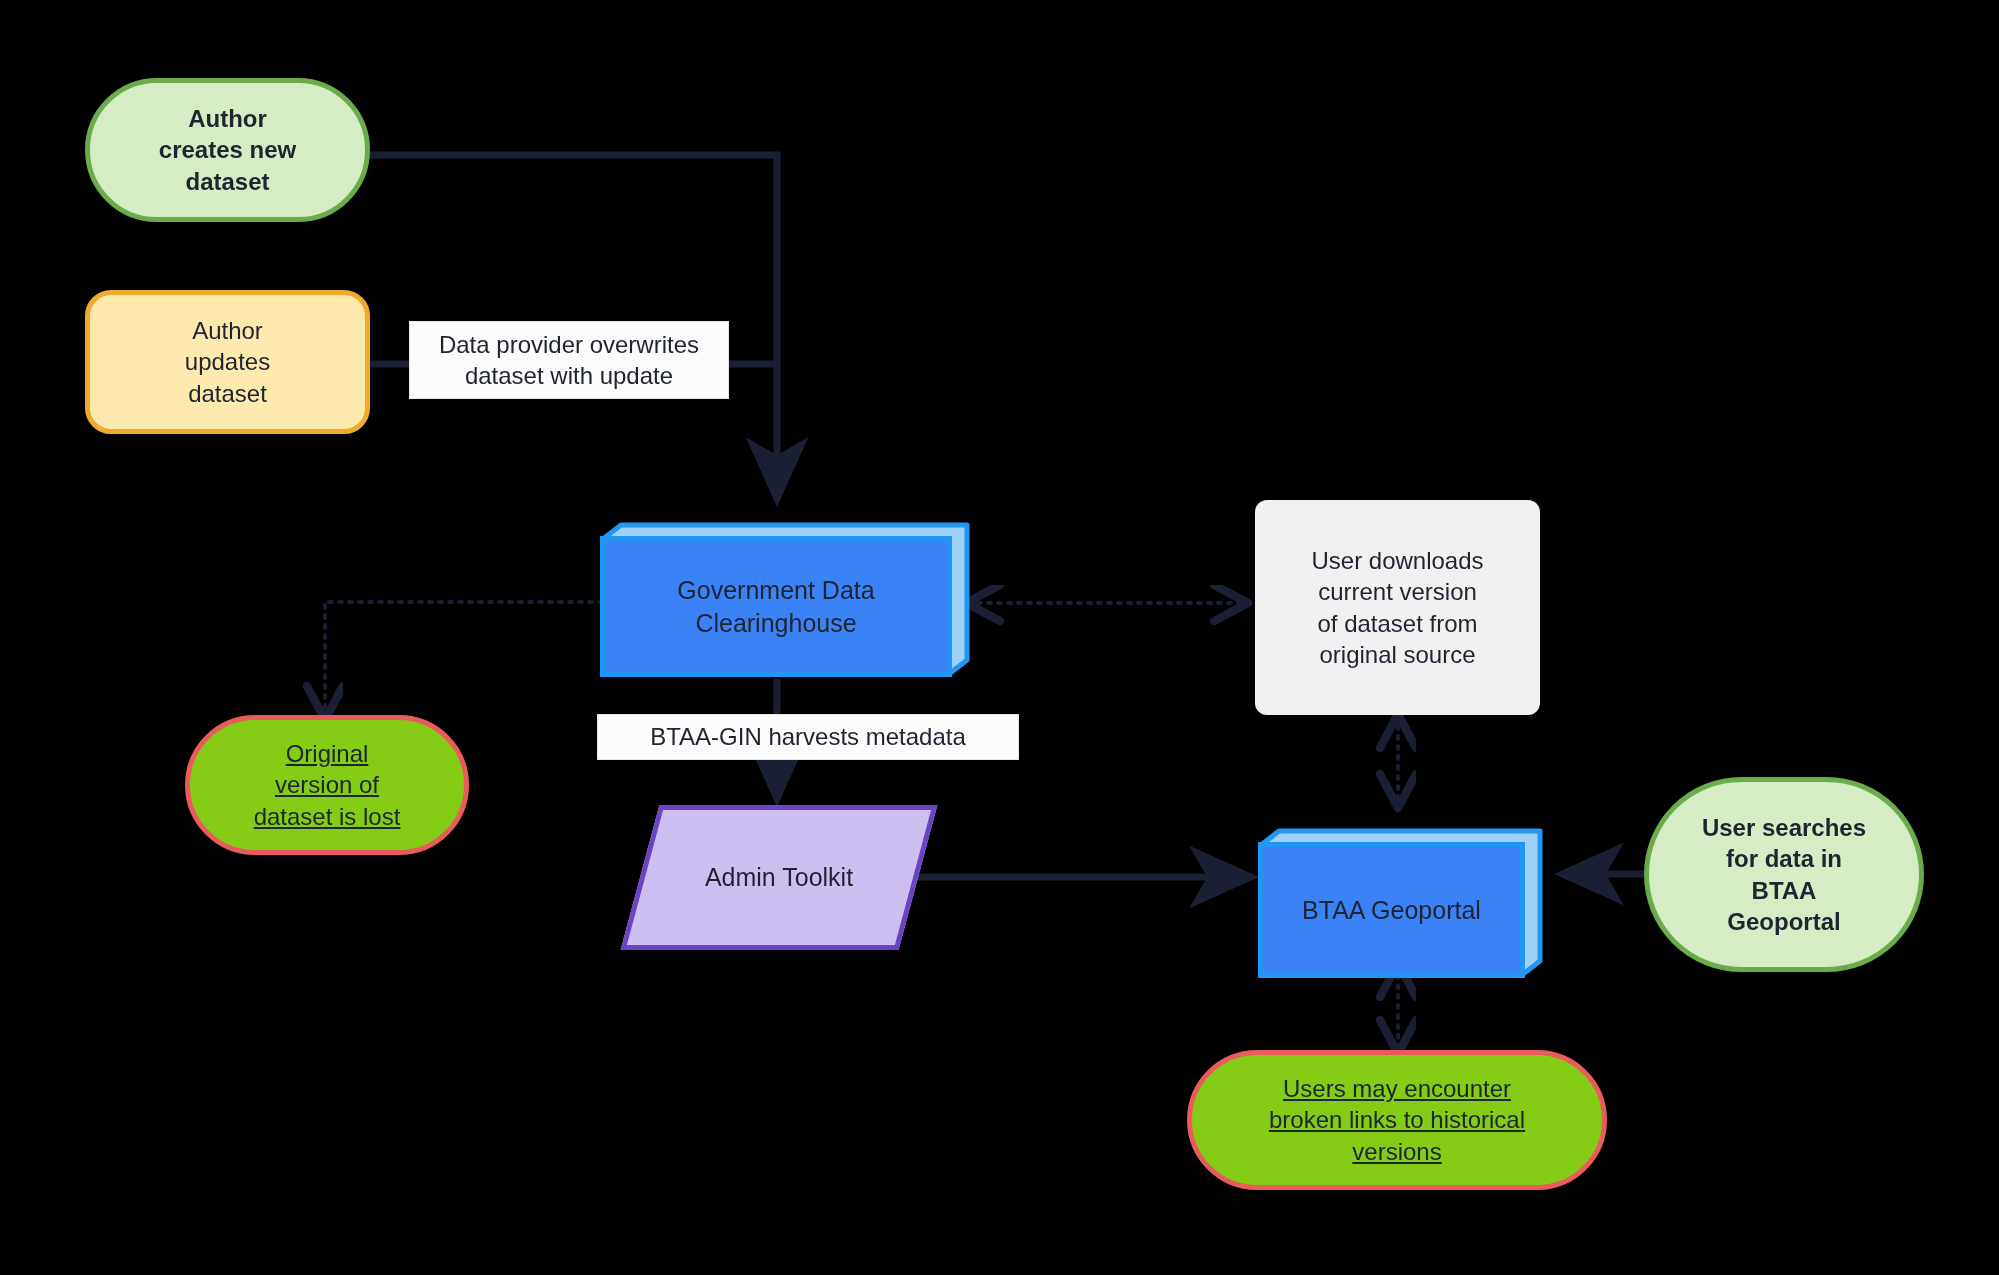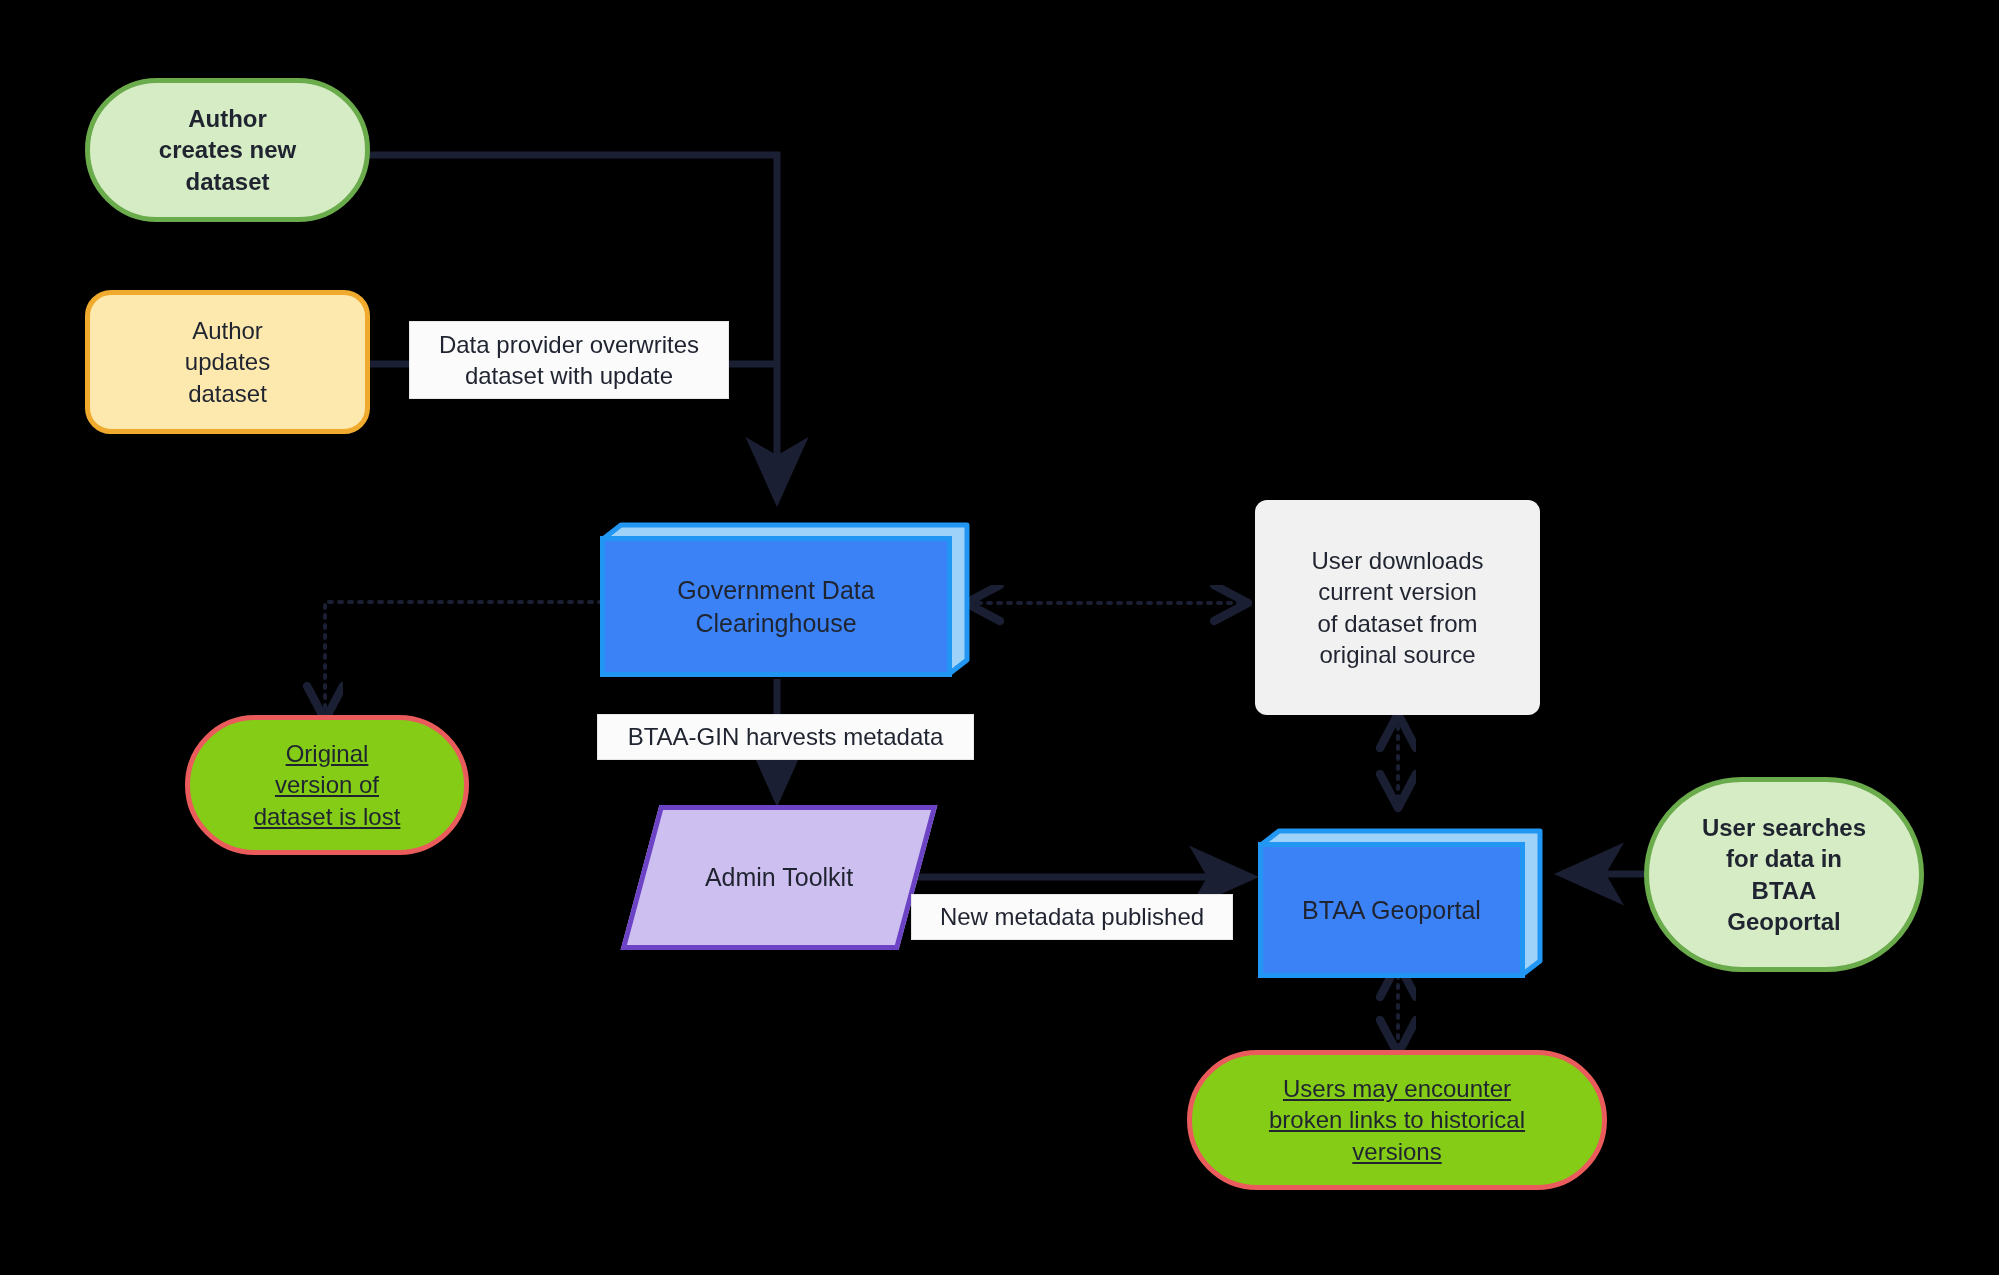--- a/index.html
+++ b/index.html
@@ -237,21 +237,18 @@
     <span>Users may encounter
 broken links to historical
 versions</span>
   </div>
 
   <div class="edgelabel" style="left:409px; top:321px; width:320px; height:78px; font-size:24px;">
     <span>Data provider overwrites
 dataset with update</span>
   </div>
 
-  <div class="edgelabel" style="left:597px; top:714px; width:377px; height:46px; font-size:24px;">
+  <div class="edgelabel" style="left:597px; top:714px; width:422px; height:46px; font-size:24px;">
     <span>BTAA-GIN harvests metadata</span>
   </div>
 
-  <div class="edgelabel" style="left:911px; top:894px; width:322px; height:46px; font-size:24px;">
-    <span>New metadata published</span>
-  </div>
 
 </div>
 
 </body></html>

